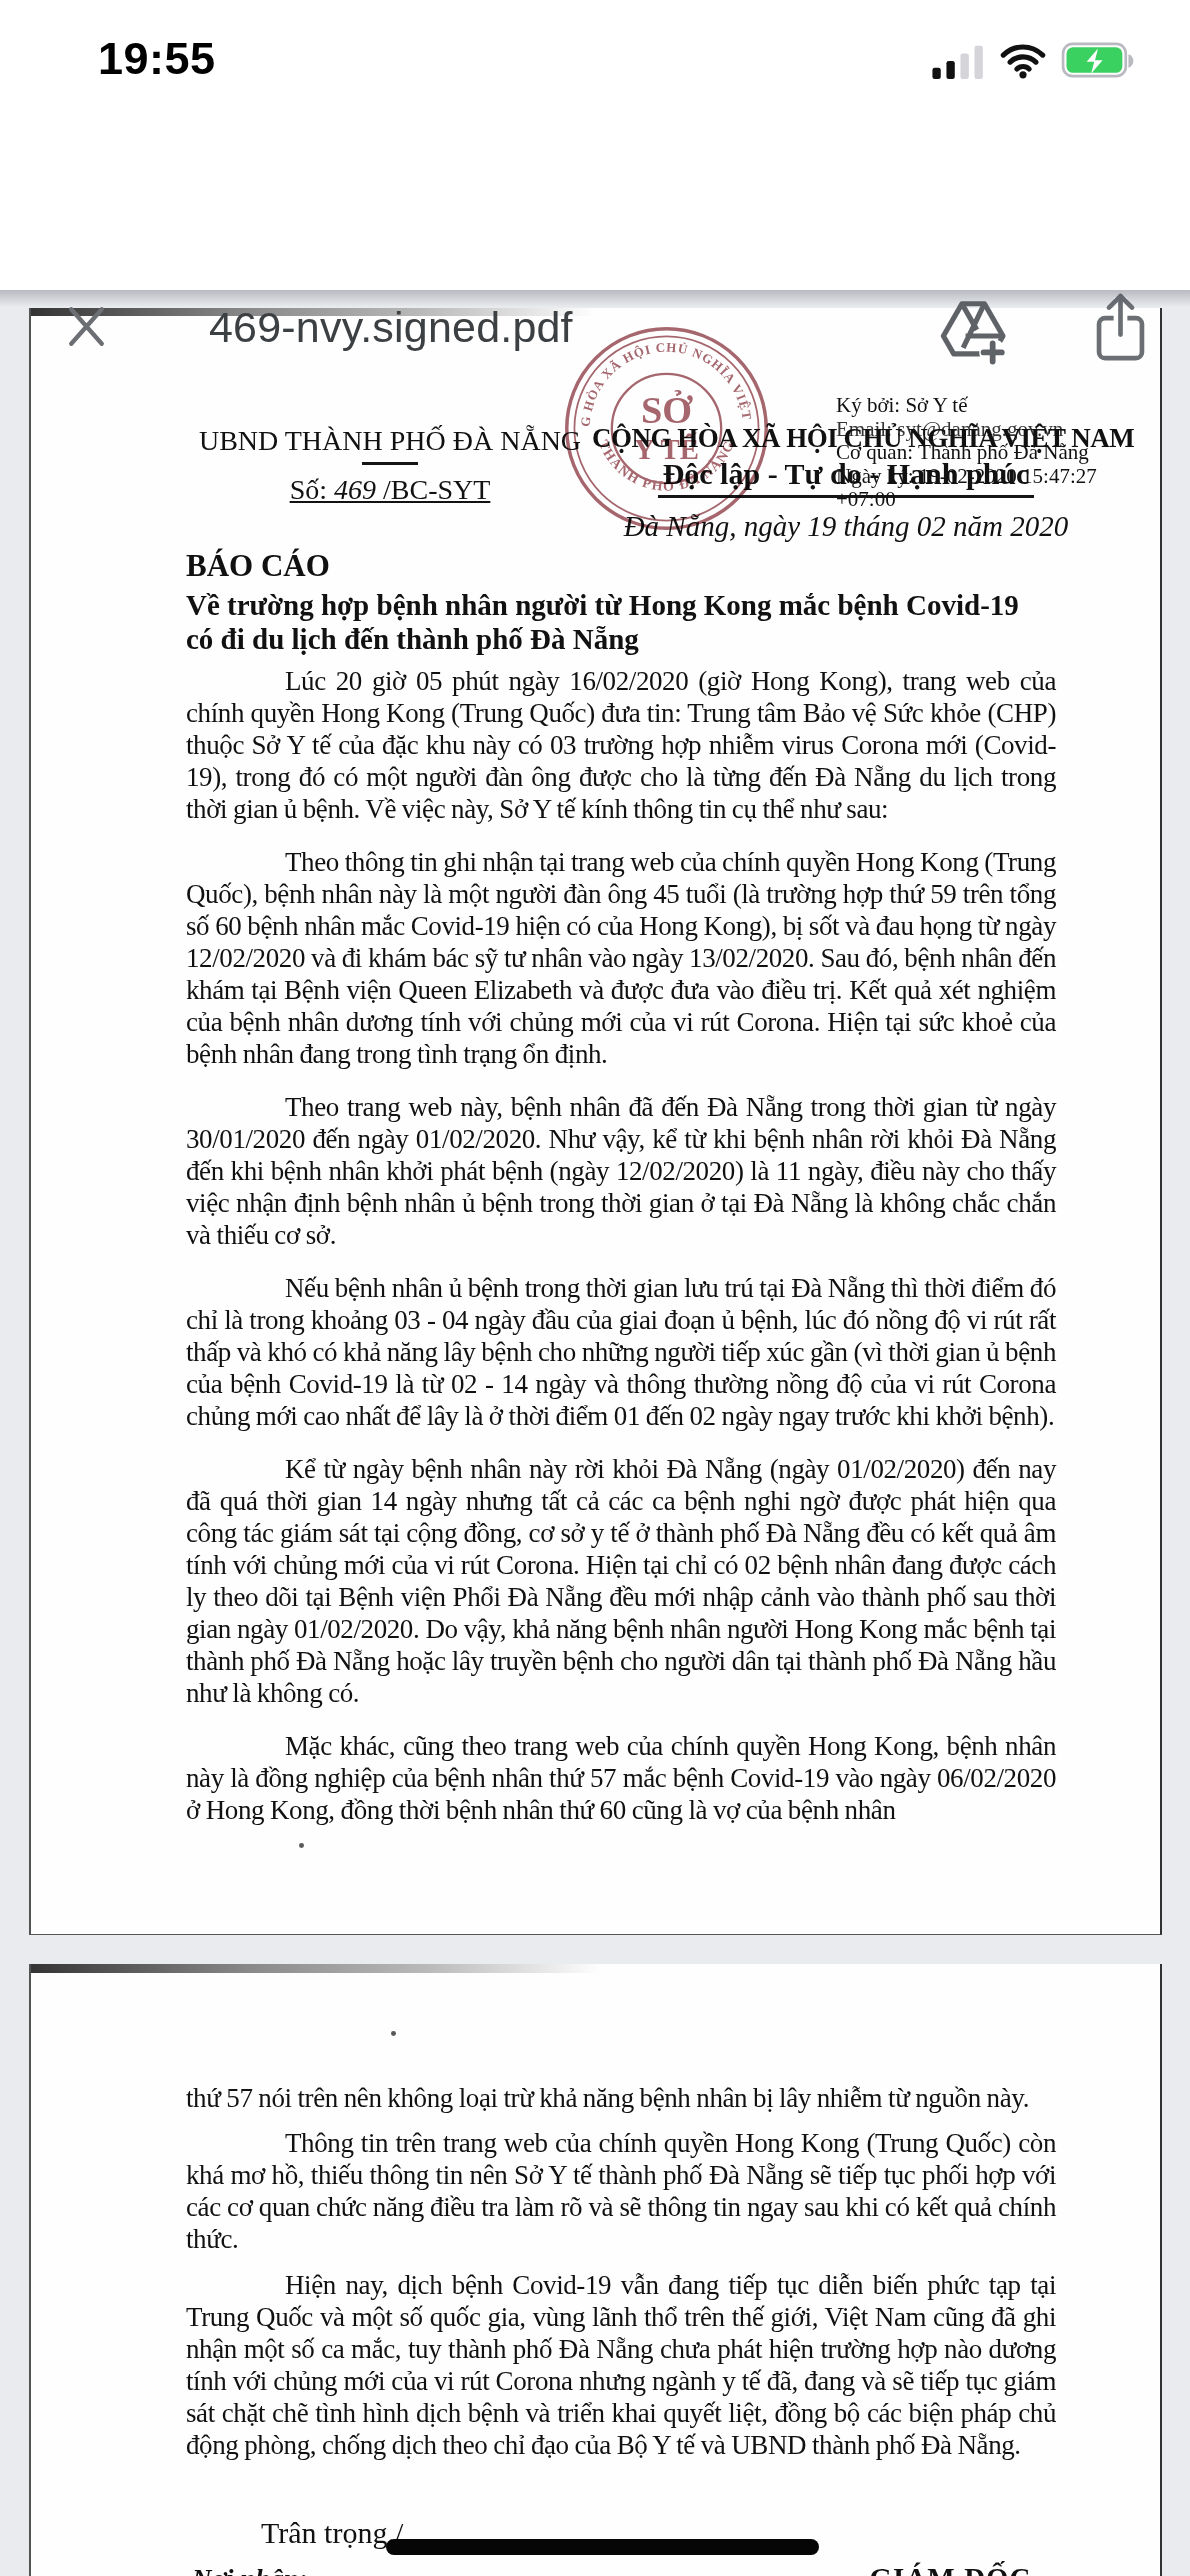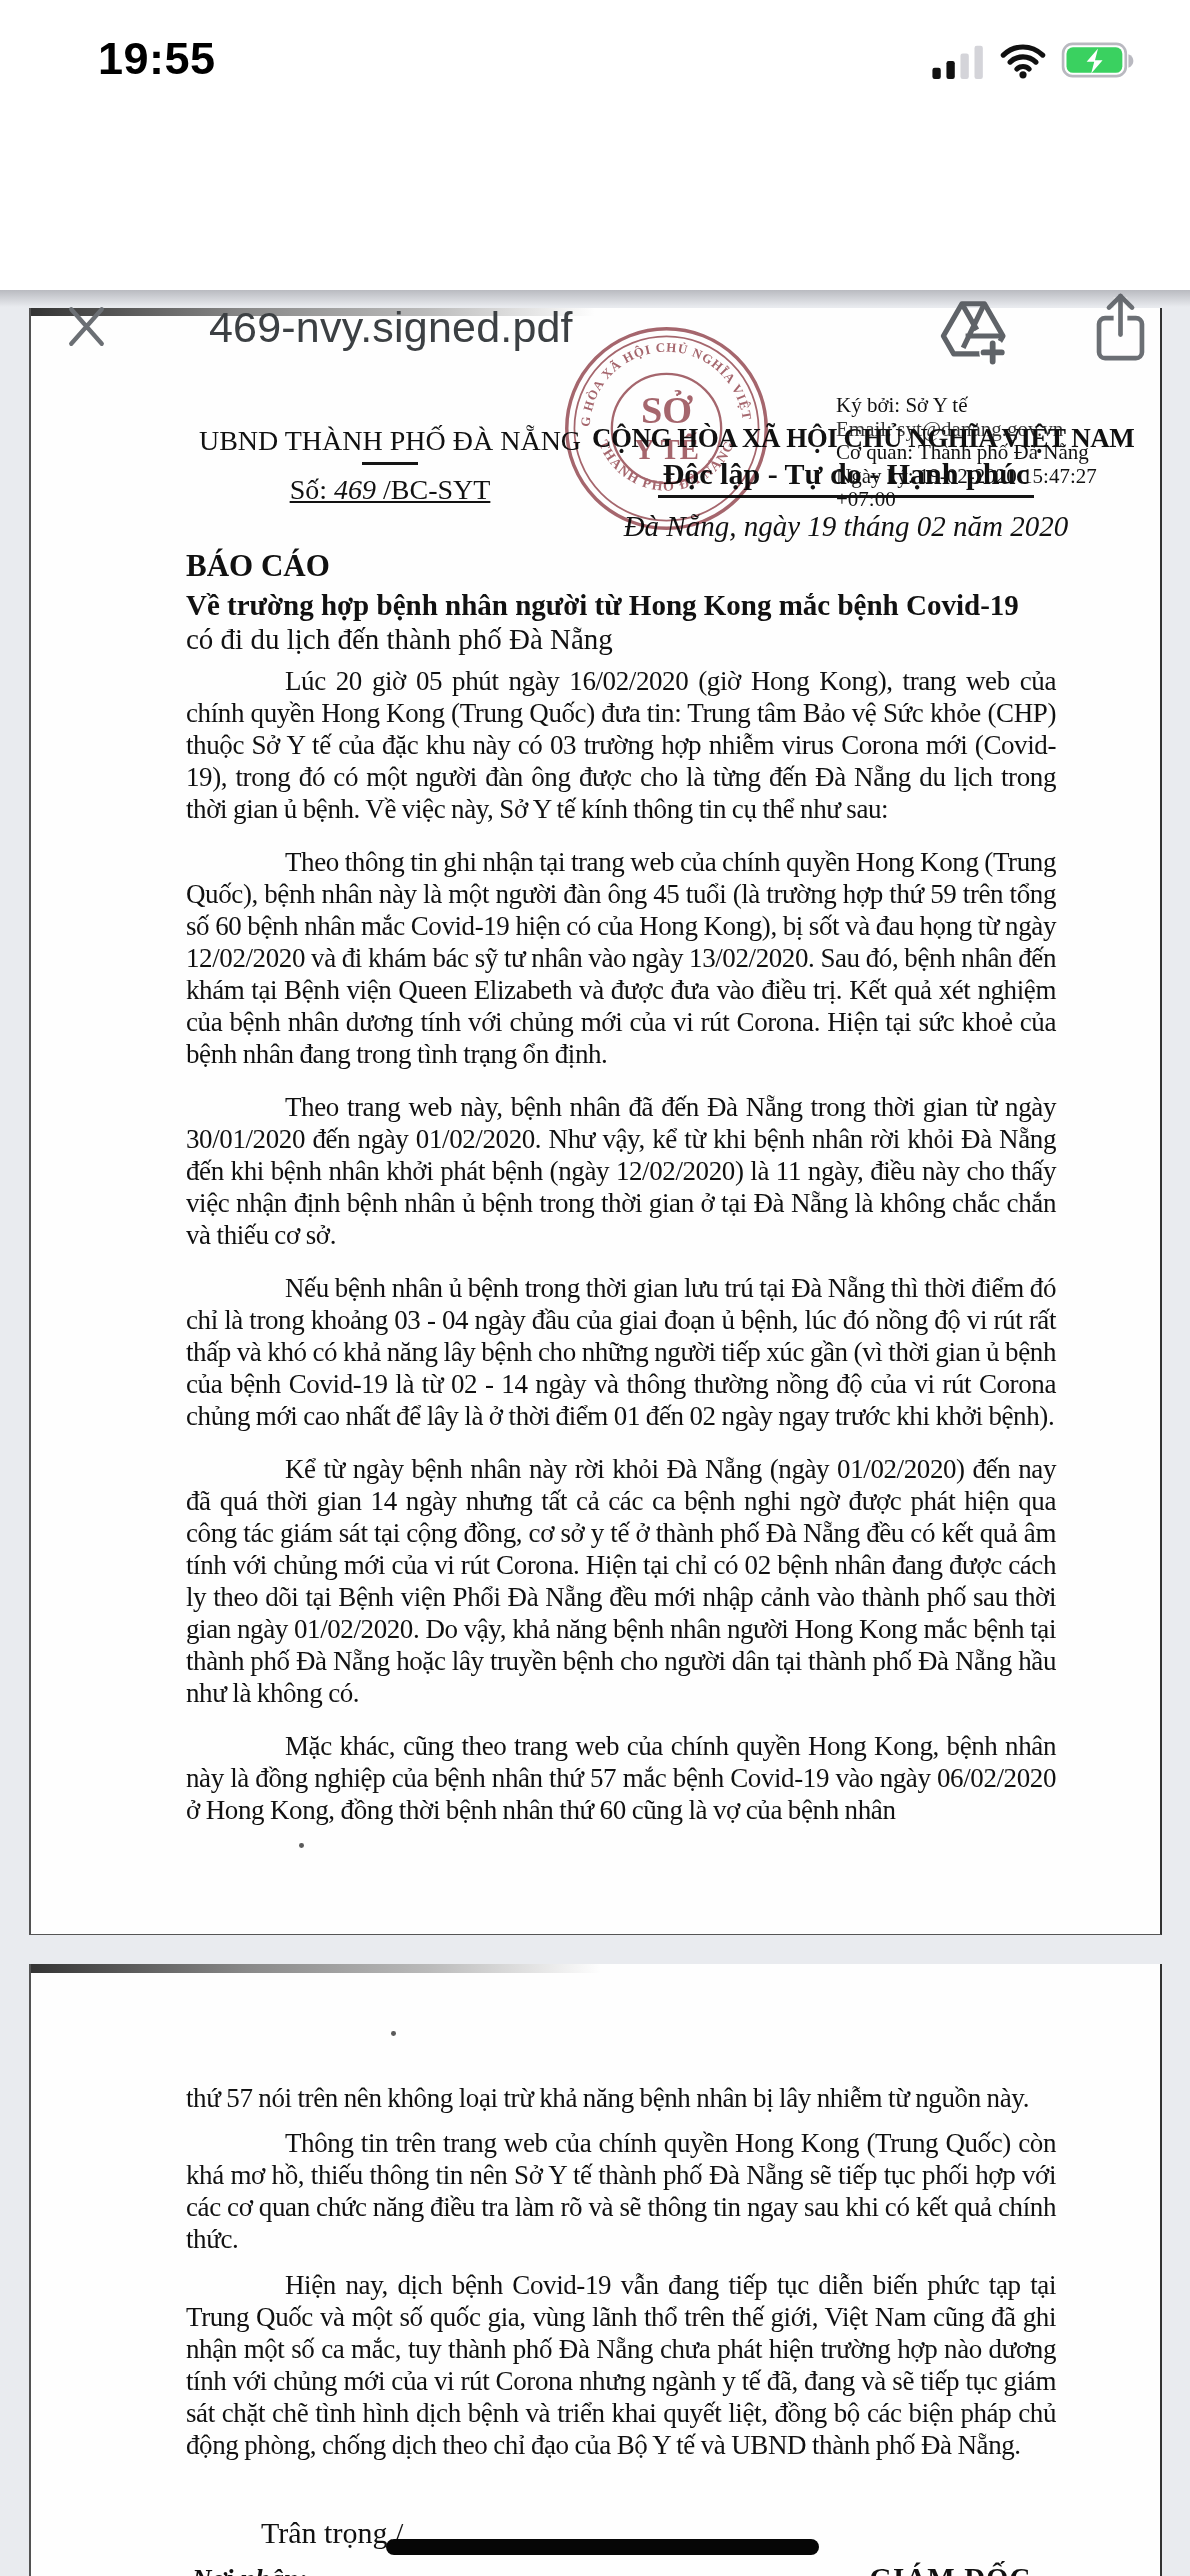--- a/index.html
+++ b/index.html
@@ -40,21 +40,21 @@
   #stamp{position:absolute;left:530px;top:15.3px;width:211px;height:211px;opacity:.78;z-index:3;
     mix-blend-mode:multiply;}
   
   #sig-block{position:absolute;left:805px;top:86px;width:316px;font-size:21px;line-height:23.5px;
     z-index:4;white-space:nowrap;}
   #sig-block .faint{opacity:.85;}
   
   #doc-title-block{position:absolute;left:155px;top:240px;width:870px;text-align:left;z-index:2;}
   #doc-title-block .t1{font-weight:700;font-size:31px;}
   #doc-title-block .t2{font-weight:700;font-size:29px;margin-top:4.8px;white-space:nowrap;}
-  #doc-title-block .t3{font-weight:400;font-size:29px;margin-top:1px;}
+  #doc-title-block .t3{font-weight:700;font-size:29px;margin-top:1px;}
   
   .bodytext{position:absolute;left:155px;width:870px;font-size:27px;line-height:32px;
     text-align:justify;letter-spacing:-0.4px;word-spacing:-0.5px;}
   .bodytext p{margin:0 0 21px 0;text-indent:99px;}
   #body2 p{margin:0 0 13.4px 0;}
   #body2 p.cont{text-indent:0;}
   #body1{top:357px;}
   #body2{top:118px;}
   .dot{position:absolute;width:4.8px;height:4.8px;border-radius:50%;background:#5a5a5a;}
   

